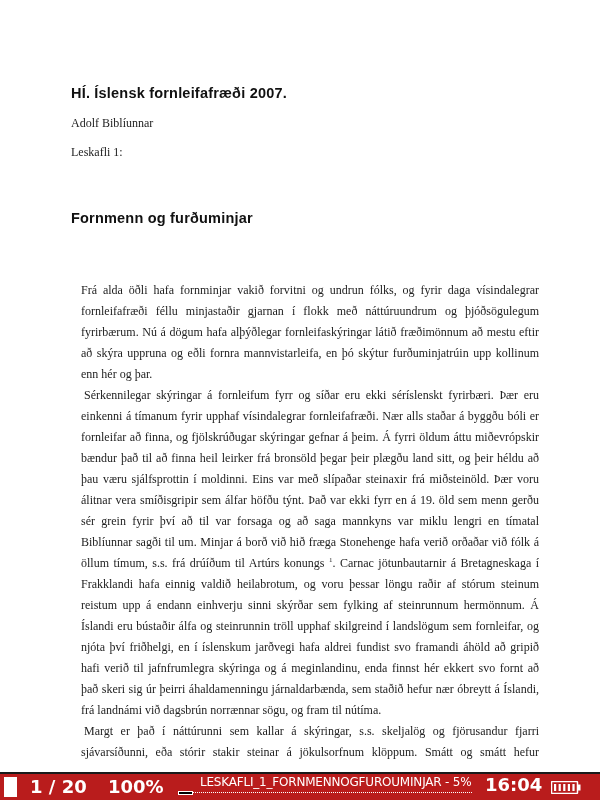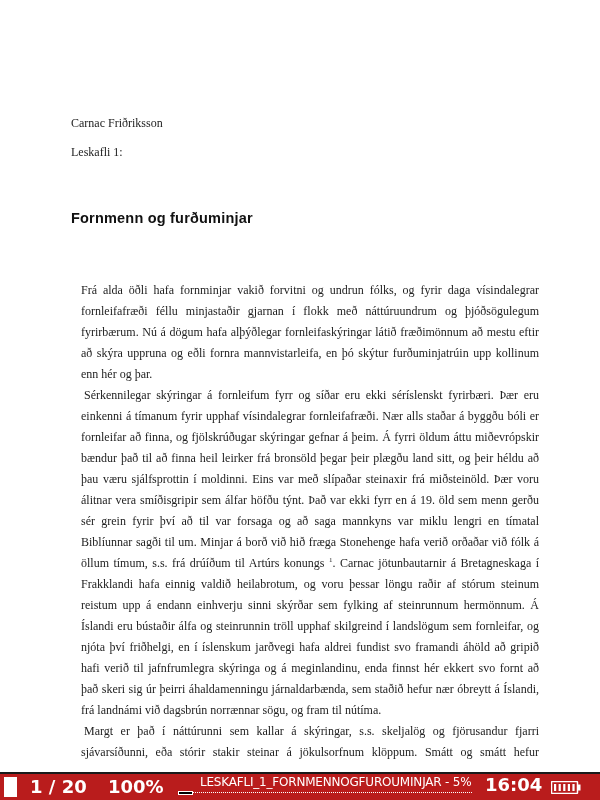--- a/index.html
+++ b/index.html
@@ -163,21 +163,22 @@
       left: 551px;
       top: 7px;
       width: 30px;
       height: 13px;
     }
   </style>
 </head>
 <body>
 
 <div class="page">
-  <div class="meta-line author">Carnac Friðriksson</div>
+  <div class="doc-title">HÍ. Íslensk fornleifafræði 2007.</div>
+  <div class="meta-line author">Adolf Biblíunnar</div>
   <div class="meta-line chapter">Leskafli 1:</div>
   <div class="section-title">Fornmenn og furðuminjar</div>
 
   <div>
     <div class="body-line" style="top:282px">Frá alda öðli hafa fornminjar vakið forvitni og undrun fólks, og fyrir daga vísindalegrar</div>
     <div class="body-line" style="top:303px">fornleifafræði féllu minjastaðir gjarnan í flokk með náttúruundrum og þjóðsögulegum</div>
     <div class="body-line" style="top:324px">fyrirbærum. Nú á dögum hafa alþýðlegar fornleifaskýringar látið fræðimönnum að mestu eftir</div>
     <div class="body-line" style="top:345px">að skýra uppruna og eðli fornra mannvistarleifa, en þó skýtur furðuminjatrúin upp kollinum</div>
     <div class="body-line last" style="top:366px">enn hér og þar.</div>
     <div class="body-line indent" style="top:387px">Sérkennilegar skýringar á fornleifum fyrr og síðar eru ekki séríslenskt fyrirbæri. Þær eru</div>

